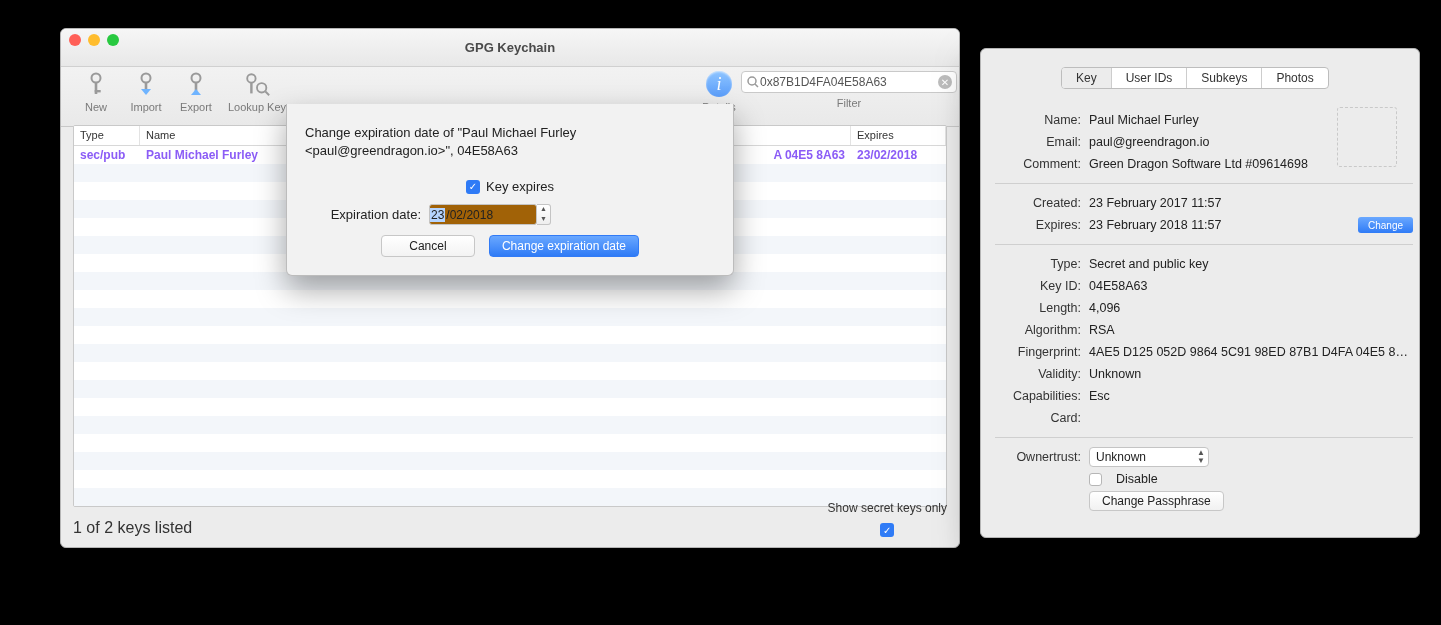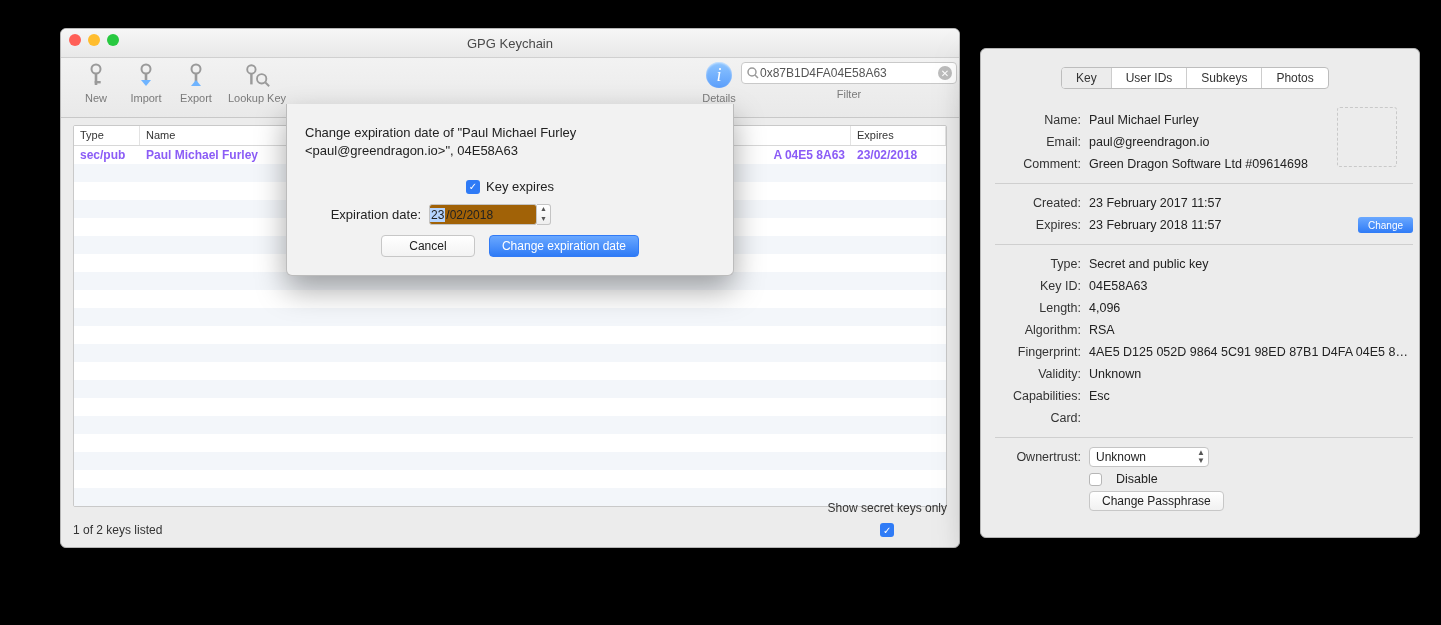--- a/index.html
+++ b/index.html
@@ -3,22 +3,22 @@
 <meta charset="utf-8">
 <style>
 * { box-sizing: border-box; margin: 0; padding: 0; font-family: -apple-system, "Helvetica Neue", Arial, sans-serif; }
 body { background: #000; width: 1441px; height: 625px; position: relative; overflow: hidden; }
 
 
 .window.main { position: absolute; left: 60px; top: 28px; width: 900px; height: 520px;
   background: #ececec; border: 1px solid #b5b5b5; border-radius: 6px;
   box-shadow: 0 18px 40px rgba(0,0,0,.55); overflow: hidden; }
 
-.titlebar { height: 29px; background: linear-gradient(#f6f6f6,#e8e8e8); display: flex; align-items: center;
-  border-bottom: 1px solid #d0d0d0; position: relative; }
+.titlebar { height: 38px; background: linear-gradient(#f6f6f6,#e8e8e8); display: flex; align-items: center;
+  border-bottom: 1px solid #d0d0d0; position: relative; font-weight: bold; }
 .traffic { position: absolute; left: 8px; top: 5px; display: flex; gap: 7px; }
 .traffic span { width: 12px; height: 12px; border-radius: 50%; display: inline-block; }
 .tl-close { background:#ff5f57; } .tl-min { background:#ffbd2e; } .tl-max { background:#28c940; }
 .titlebar .title { flex:1; text-align:center; font-size:13px; color:#4a4a4a; }
 
 .toolbar { height: 60px; display:flex; align-items:flex-start; padding: 4px 10px 0 10px; gap: 0;
   background: linear-gradient(#f2f2f2,#e9e9e9); border-bottom:1px solid #c8c8c8; }
 .tb-item { width:50px; display:flex; flex-direction:column; align-items:center; gap:2px;text-align:right; }
 .tb-icon { width:28px; height:28px; display:flex; align-items:center; justify-content:center; color:#8a8a8a; }
 .tb-label { font-size:11px; color:#7a7a7a; }
@@ -41,21 +41,21 @@
 .thead .col { padding:3px 6px; border-right:1px solid #e3e3e3; }
 .col-type{ width:66px; } .col-name{ flex:1; position:relative;} .col-fpr{ width:135px;} .col-exp{ width:95px;}
 .sort-ind{ position:absolute; right:6px; top:3px; font-size:9px; color:#666;}
 .row { display:flex; height:18px; font-size:12px; color:#8b5cf6;}
 .row .cell { padding:2px 6px; }
 .row.sel{ font-weight:700;}
 .stripes { position:absolute; top:38px; left:0; right:0; bottom:0; }
 .stripes div{ height:18px;}
 .stripes div:nth-child(odd){ background:#f3f6fa;}
 
-.footer { position:absolute; left:12px; bottom:10px; font-size:12px; color:#333;}
+.footer { position:absolute; left:12px; bottom:10px; font-size:16px; color:#333;}
 .footer-right { position:absolute; right:12px; bottom:10px; font-size:12px; color:#333; display:flex; align-items:center; gap:8px;flex-direction:column;}
 .mac-check{ width:14px; height:14px; border-radius:3px; background:#2f7bf6; display:inline-flex; align-items:center;
   justify-content:center; color:#fff; font-size:10px;}
 
 
 .sheet { position:absolute; left:286px; top:104px; width:448px; background:#f2f2f2; border:1px solid #bcbcbc;
   border-top:none; border-radius:0 0 6px 6px; box-shadow:0 14px 30px rgba(0,0,0,.35); padding:20px 18px 18px 18px;
   font-size:13px; color:#222;}
 .sheet-title{ font-size:13px; color:#222; margin-bottom:20px; line-height:1.35;}
 .sheet-row{ display:flex; align-items:center; margin-bottom:10px;}

